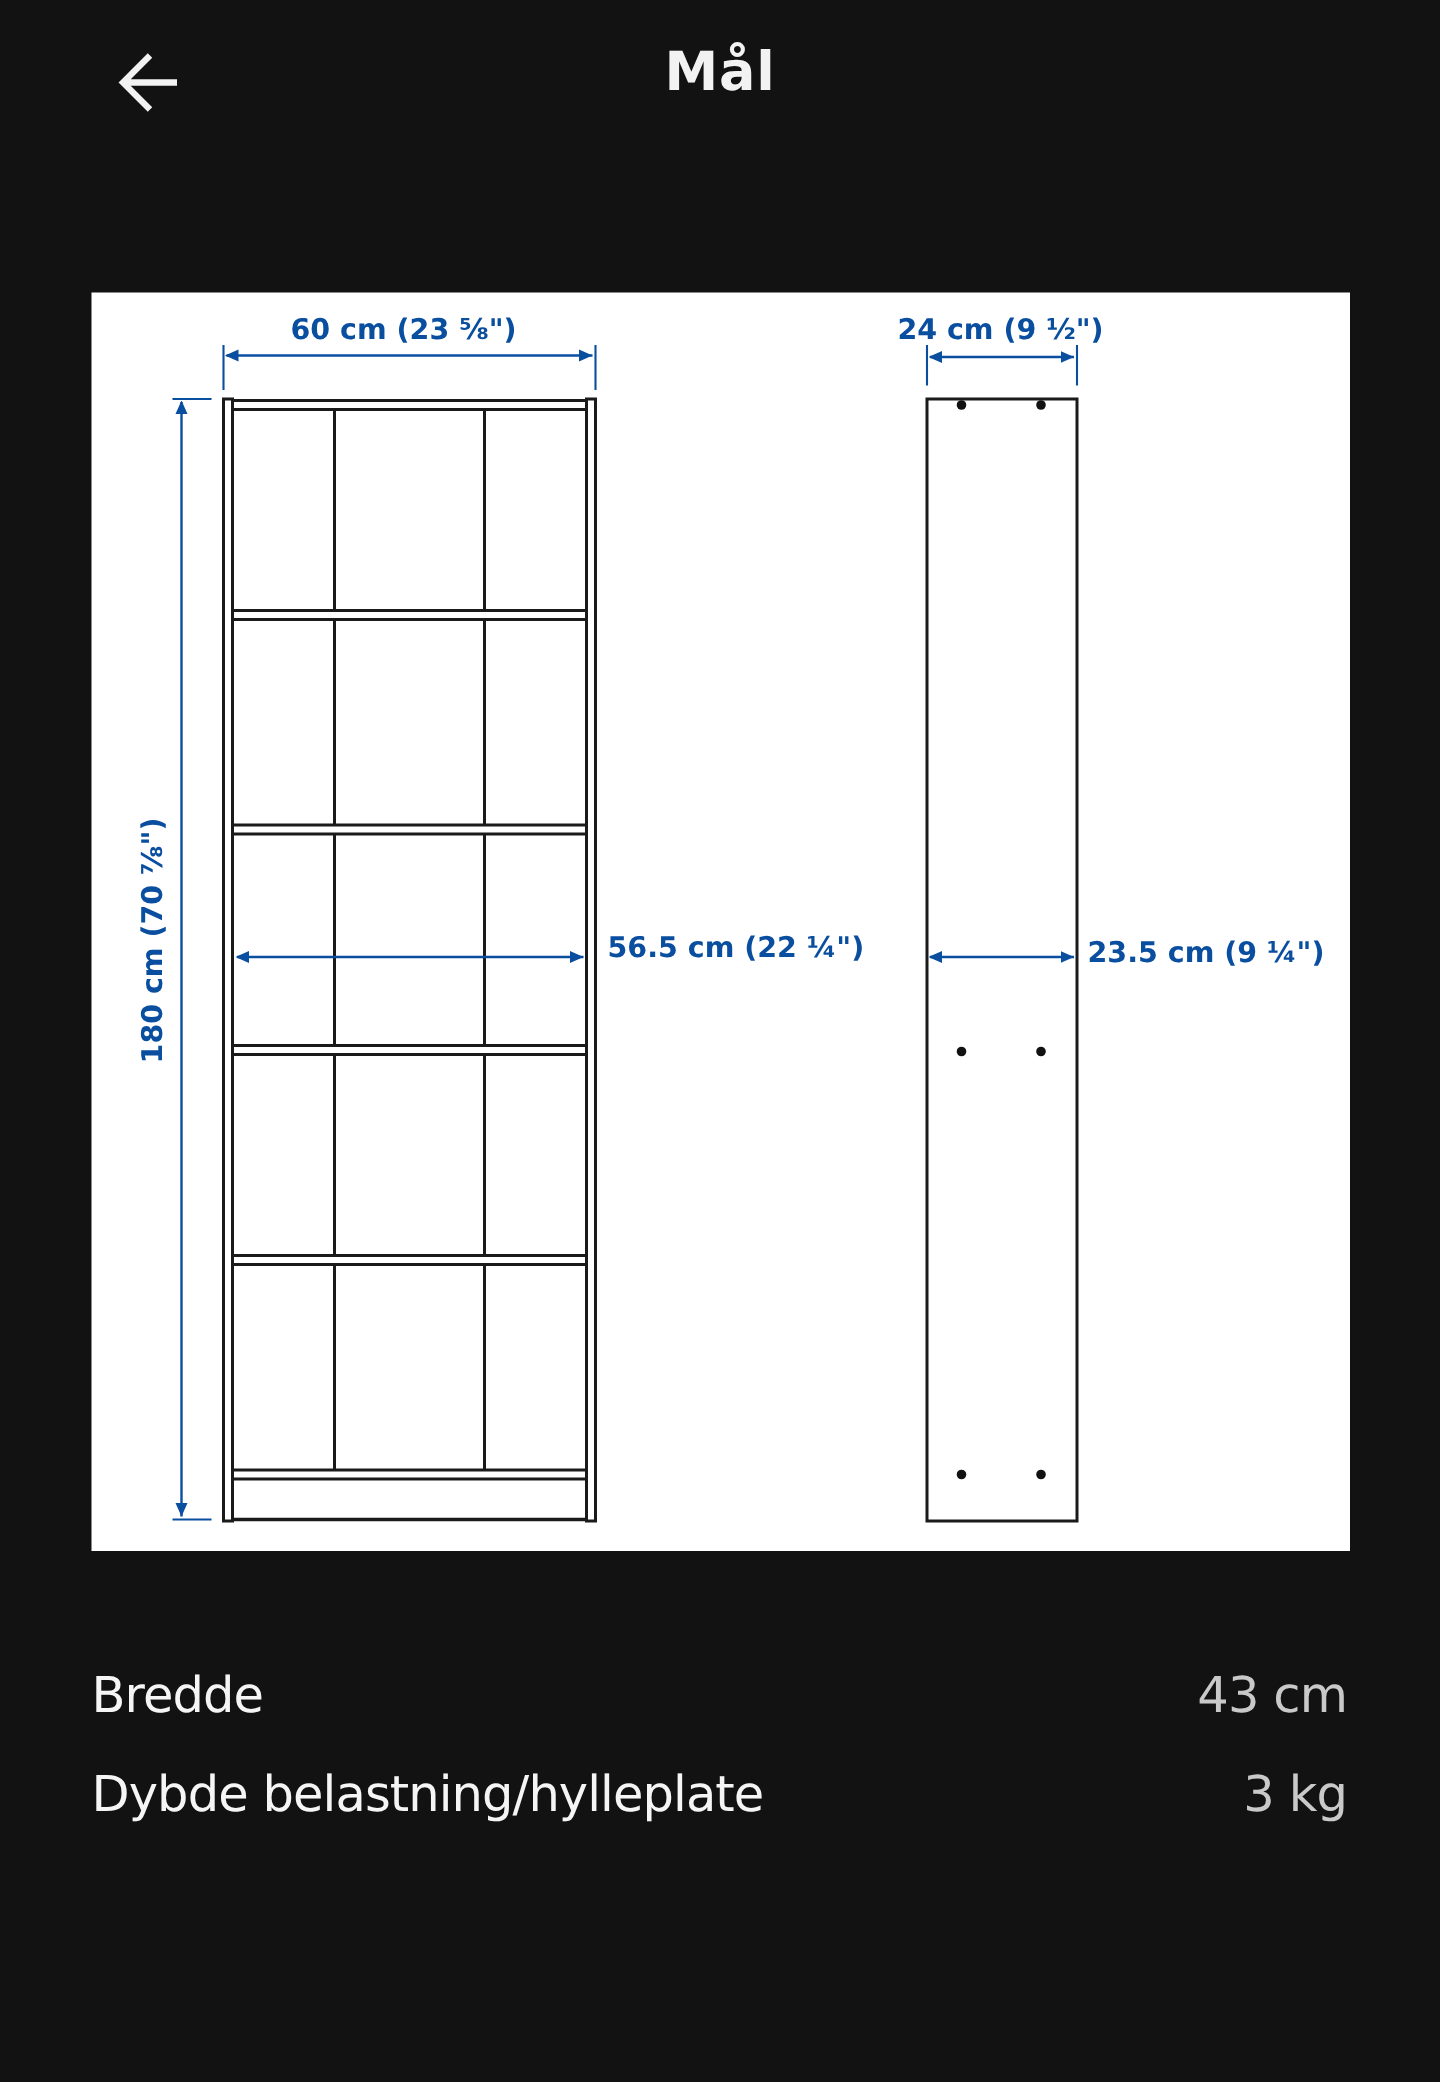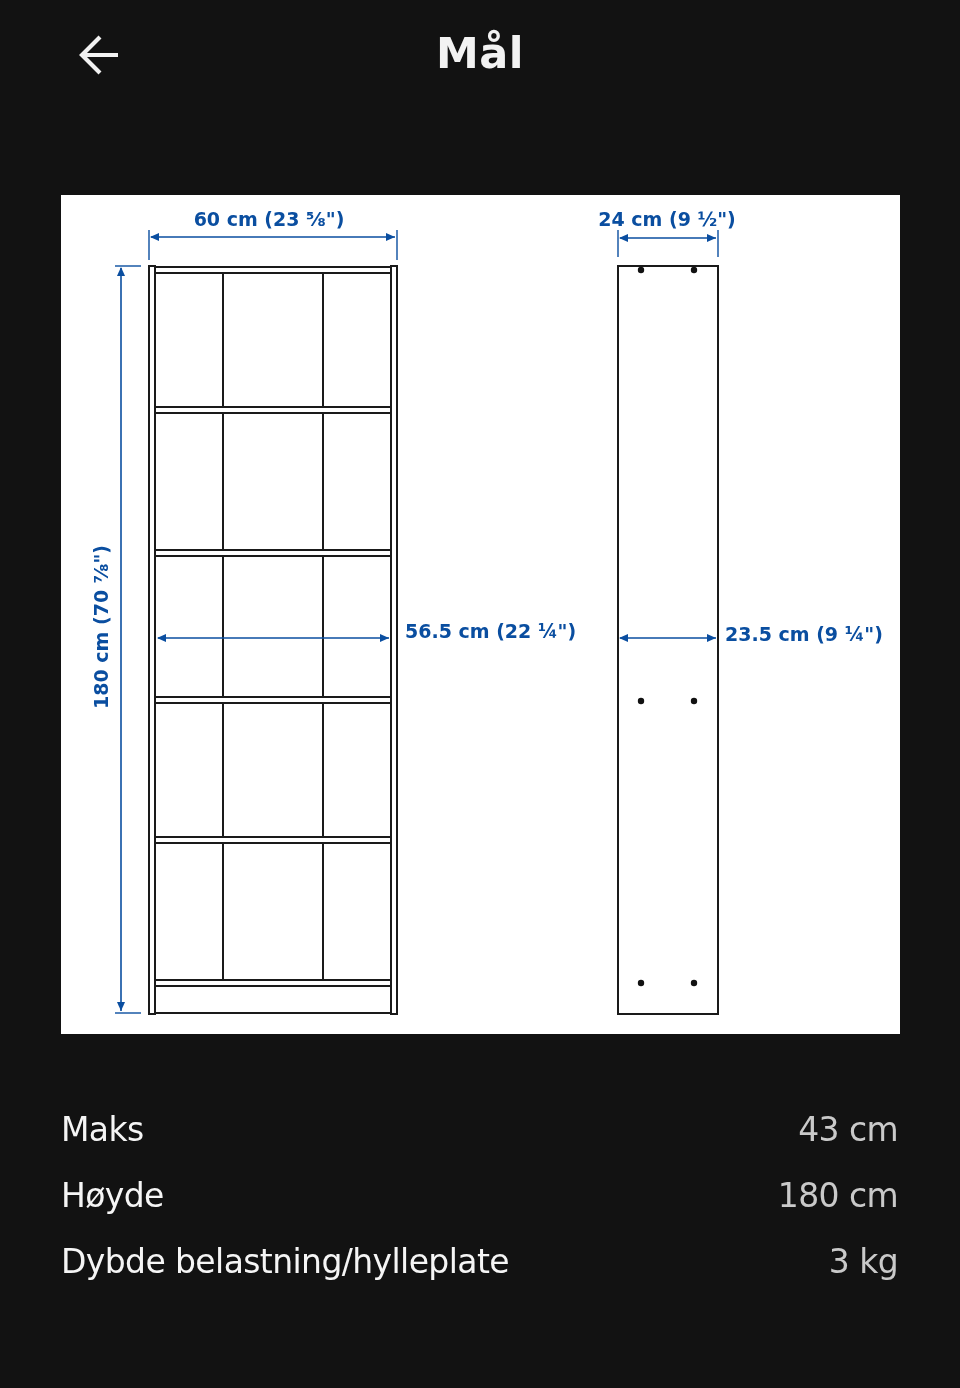--- a/index.html
+++ b/index.html
@@ -31,21 +31,21 @@
       align-items: center;
       justify-content: center;
       cursor: pointer;
     }
     .title {
       position: absolute;
       left: 0;
       width: 960px;
       top: 28px;
       text-align: center;
-      font-size: 43px;
+      font-size: 36px;
       font-weight: bold;
       color: #f2f2f2;
       letter-spacing: 0.5px;
     }
     .diagram-panel {
       position: absolute;
       left: 61px;
       top: 195px;
       width: 839px;
       height: 839px;
@@ -171,24 +171,20 @@
       <line x1="559" y1="443" x2="655" y2="443" stroke="#0a4ea0" stroke-width="1.6" marker-start="url(#arrowL)" marker-end="url(#arrowR)"></line>
 
       <text class="dim-label" x="606" y="31" text-anchor="middle">24 cm (9 ½")</text>
       <text class="dim-label" x="664" y="446">23.5 cm (9 ¼")</text>
     </g>
   </svg>
 </div>
 
 <div class="specs">
   <div class="spec-row">
-    <span class="spec-label">Maks</span>
+    <span class="spec-label">Bredde</span>
     <span class="spec-value">43 cm</span>
-  </div>
-  <div class="spec-row">
-    <span class="spec-label">Høyde</span>
-    <span class="spec-value">180 cm</span>
   </div>
   <div class="spec-row">
     <span class="spec-label">Dybde belastning/hylleplate</span>
     <span class="spec-value">3 kg</span>
   </div>
 </div>
 
 </body></html>

